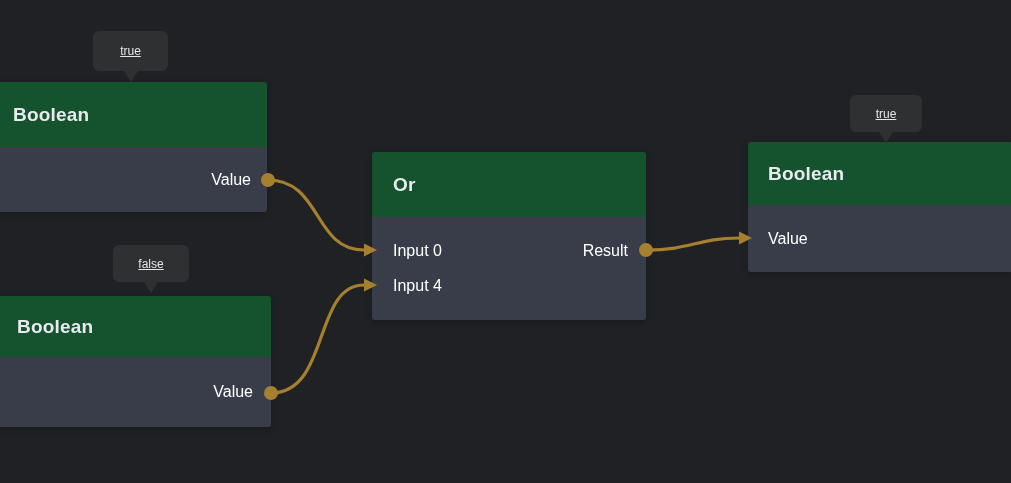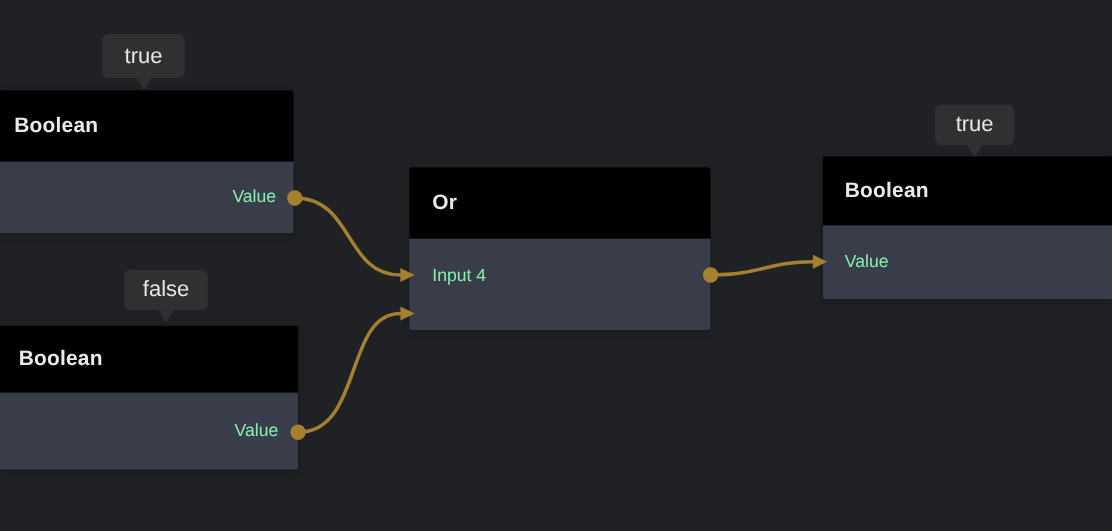--- a/index.html
+++ b/index.html
@@ -32,51 +32,51 @@
   .port-arrow { fill: #a5802e; }
 
   .node {
     position: absolute;
     z-index: 1;
     border-radius: 3px;
     overflow: hidden;
     box-shadow: 0 2px 6px rgba(0,0,0,0.25);
   }
   .node-header {
-    background: #000000;
+    background: #14532d;
     display: flex;
     align-items: center;
   }
   .node-title {
     color: #e8eaed;
     font-size: 19px;
     font-weight: 600;
     letter-spacing: 0.2px;
   }
   .node-body {
     background: #393d4a;
   }
   .port-label {
-    color: #86efac;
+    color: #ffffff;
     font-size: 16px;
     font-weight: 400;
   }
 
   
   .node-boolean-1 { left: 0; top: 82; width: 267px; height: 130px; top: 82px; border-top-left-radius: 0; border-bottom-left-radius: 0; }
   .node-boolean-1 .node-header { height: 65px; padding-left: 13px; }
   .node-boolean-1 .node-body { height: 65px; display: flex; align-items: center; justify-content: flex-end; padding-right: 16px; }
 
   
   .node-boolean-2 { left: 0; top: 296px; width: 271px; height: 131px; border-top-left-radius: 0; border-bottom-left-radius: 0; }
   .node-boolean-2 .node-header { height: 61px; padding-left: 17px; }
   .node-boolean-2 .node-body { height: 70px; display: flex; align-items: center; justify-content: flex-end; padding-right: 18px; }
 
   
-  .node-or { left: 372px; top: 152px; width: 274px; height: 148px; }
+  .node-or { left: 372px; top: 152px; width: 274px; height: 168px; }
   .node-or .node-header { height: 65px; padding-left: 21px; }
   .node-or .node-body { height: 103px; padding-top: 16px; box-sizing: border-box; }
   .node-or .port-row {
     height: 35px;
     display: flex;
     align-items: center;
     justify-content: space-between;
     padding-left: 21px;
     padding-right: 18px;
   }
@@ -86,25 +86,26 @@
   .node-boolean-3 .node-header { height: 63px; padding-left: 20px; }
   .node-boolean-3 .node-body { height: 67px; display: flex; align-items: center; justify-content: flex-start; padding-left: 20px; }
 
   
   .value-tooltip {
     position: absolute;
     z-index: 2;
     background: #2f3032;
     border-radius: 6px;
     color: #e5e6e8;
-    font-size: 20px;
+    font-size: 12px;
     display: flex;
     align-items: center;
     justify-content: center;
     box-sizing: border-box;
+    text-decoration: underline;
   }
   .tt-pointer {
     position: absolute;
     left: 50%;
     top: 100%;
     margin-left: -7px;
     width: 0;
     height: 0;
     border-left: 7px solid transparent;
     border-right: 7px solid transparent;
@@ -167,20 +168,24 @@
       <span class="port-label">Value</span>
     </div>
   </div>
 
   <div class="node node-or">
     <div class="node-header">
       <span class="node-title">Or</span>
     </div>
     <div class="node-body">
       <div class="port-row">
+        <span class="port-label">Input 0</span>
+        <span class="port-label">Result</span>
+      </div>
+      <div class="port-row">
         <span class="port-label">Input 4</span>
       </div>
     </div>
   </div>
 
   <div class="node node-boolean-3">
     <div class="node-header">
       <span class="node-title">Boolean</span>
     </div>
     <div class="node-body">

